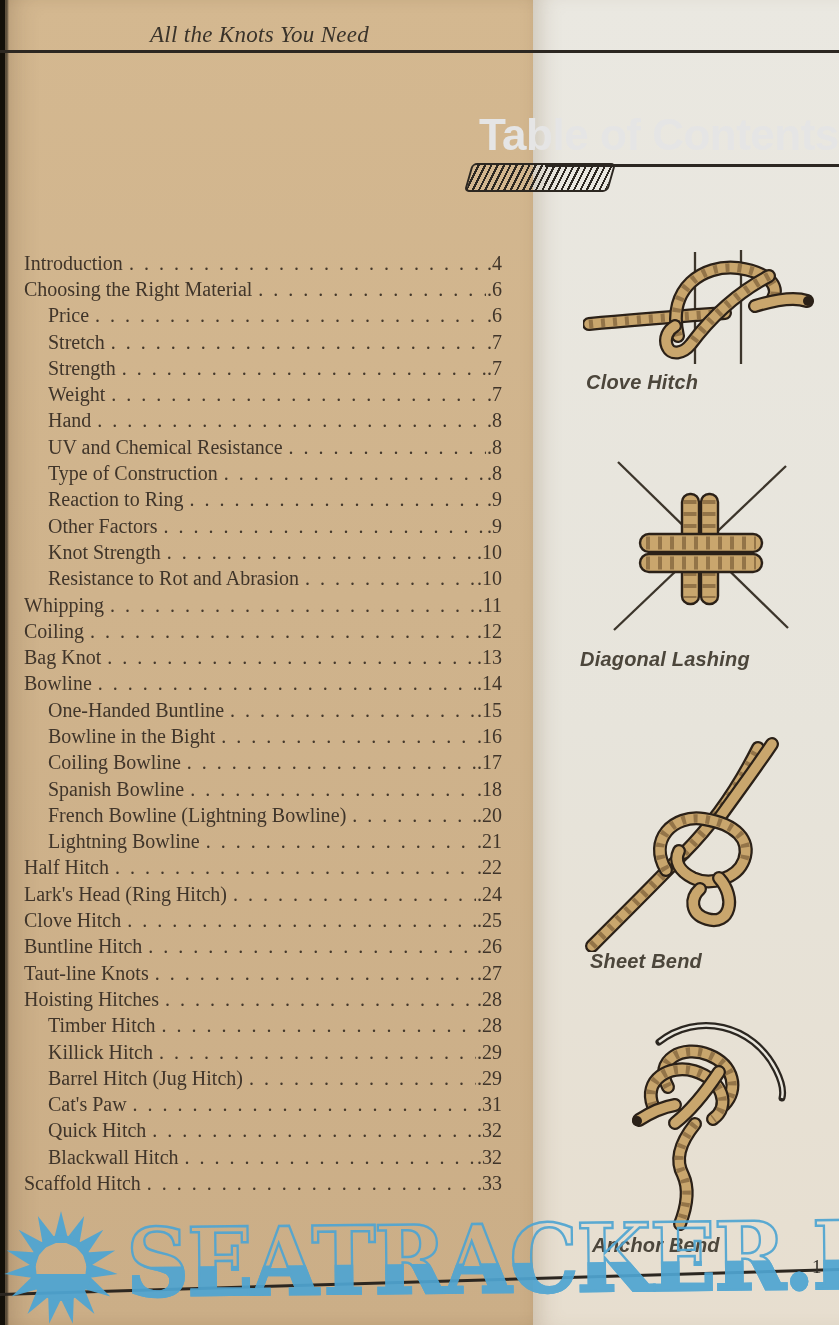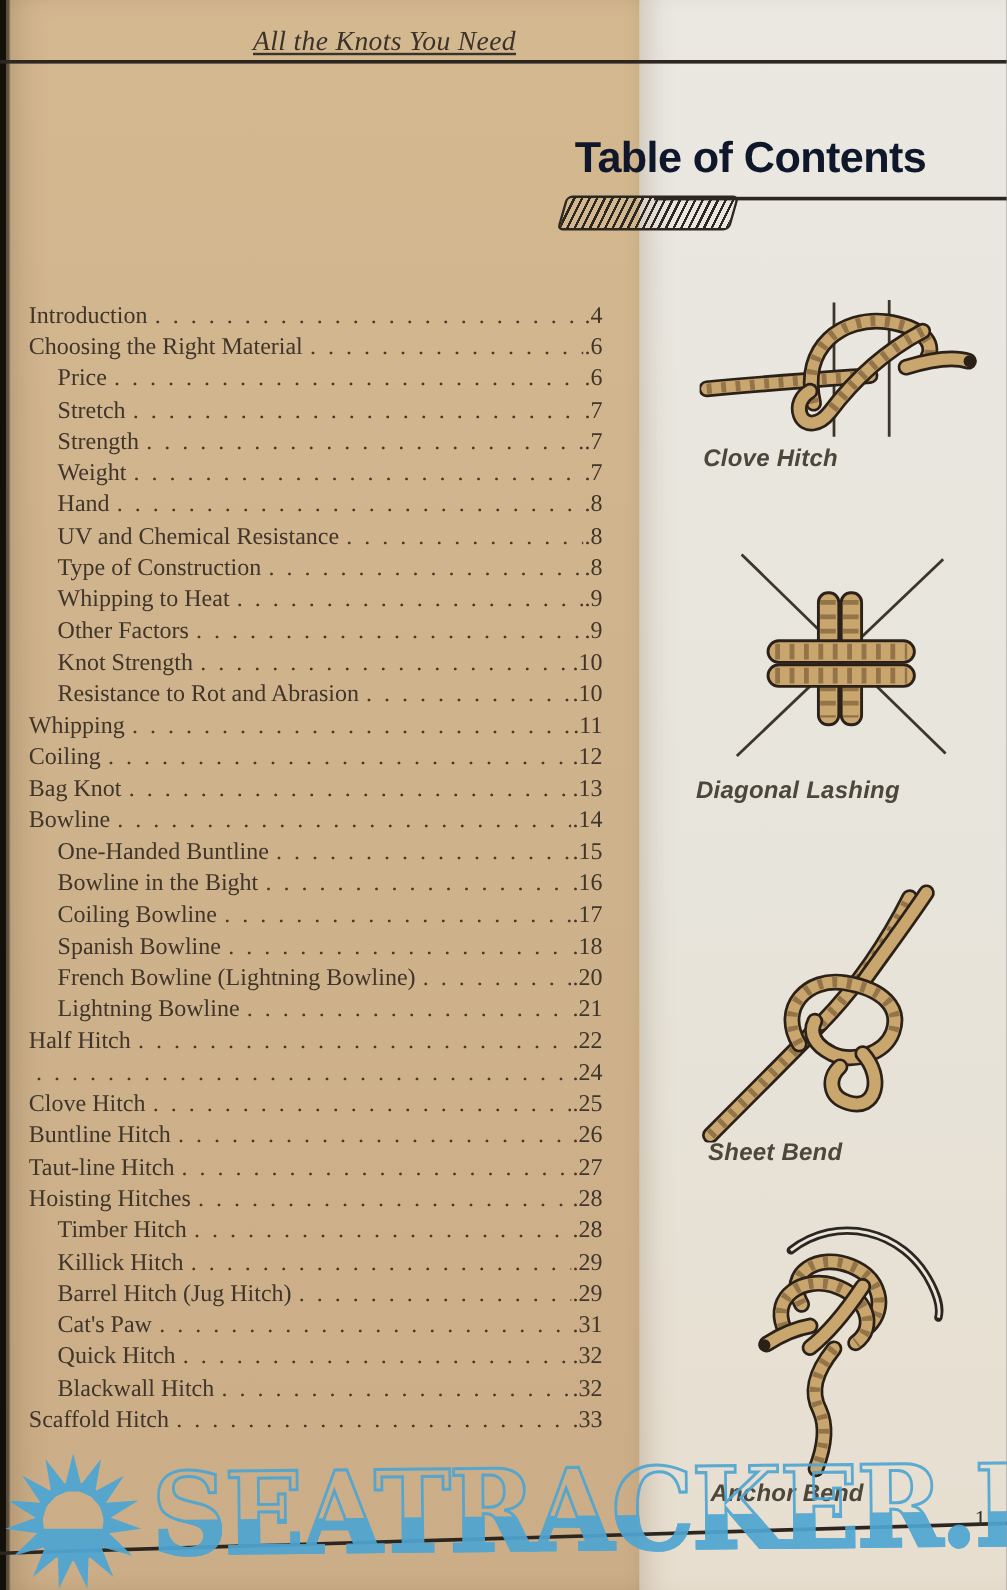--- a/index.html
+++ b/index.html
@@ -23,29 +23,29 @@
   .bg-right::after{
     content:"";position:absolute;inset:0;
     box-shadow:inset 18px 0 22px -12px rgba(130,105,75,.28);
   }
   .spine{
     position:absolute;left:0;top:0;width:9px;height:100%;
     background:linear-gradient(90deg,#131009 0 5px,rgba(19,16,9,.55) 5px 7px,rgba(19,16,9,0) 9px);
   }
   
   .running-head{
-    position:absolute;left:150px;top:22px;width:280px;text-align:right;
-    font-style:italic;font-size:23px;color:#3a332a;letter-spacing:.3px;text-decoration:underline;
+    position:absolute;left:150px;top:22px;width:280px;text-align:left;
+    font-style:italic;font-size:23px;color:#3a332a;letter-spacing:.3px;
   }
   .top-rule{position:absolute;left:0;top:50px;width:100%;height:3px;background:#2c2721;}
   
   .toc-title{
     position:absolute;left:479px;top:110px;
-    font-family:"Liberation Sans",sans-serif;font-weight:700;font-size:36px;
-    letter-spacing:-.5px;color:#0f172a;
+    font-family:"Liberation Sans",sans-serif;font-weight:700;font-size:44px;
+    letter-spacing:-.5px;color:#e5e5e5;
   }
   .title-rule{position:absolute;left:545px;top:164px;width:294px;height:2.5px;background:#2c2721;}
   .rope-coil{
     position:absolute;left:468px;top:163px;width:140px;height:25px;
     border:2.5px solid #2c2721;border-radius:5px;
     transform:skewX(-16deg);background:
       repeating-linear-gradient(102deg,rgba(0,0,0,0) 0 4px,#2c2721 4px 6.2px);
   }
   
   .toc{position:absolute;left:24px;top:250px;width:478px;}
@@ -158,21 +158,21 @@
     <span class="toc-page">8</span>
   </div>
 
   <div class="toc-row indent">
     <span class="toc-label">Type of Construction</span>
     <span class="toc-dots"></span>
     <span class="toc-page">8</span>
   </div>
 
   <div class="toc-row indent">
-    <span class="toc-label">Whipping to Heat</span>
+    <span class="toc-label">Reaction to Ring</span>
     <span class="toc-dots"></span>
     <span class="toc-page">9</span>
   </div>
 
   <div class="toc-row indent">
     <span class="toc-label">Other Factors</span>
     <span class="toc-dots"></span>
     <span class="toc-page">9</span>
   </div>
 
@@ -248,38 +248,39 @@
     <span class="toc-page">21</span>
   </div>
 
   <div class="toc-row">
     <span class="toc-label">Half Hitch</span>
     <span class="toc-dots"></span>
     <span class="toc-page">22</span>
   </div>
 
   <div class="toc-row">
+    <span class="toc-label">Lark's Head (Ring Hitch)</span>
     <span class="toc-dots"></span>
     <span class="toc-page">24</span>
   </div>
 
   <div class="toc-row">
     <span class="toc-label">Clove Hitch</span>
     <span class="toc-dots"></span>
     <span class="toc-page">25</span>
   </div>
 
   <div class="toc-row">
     <span class="toc-label">Buntline Hitch</span>
     <span class="toc-dots"></span>
     <span class="toc-page">26</span>
   </div>
 
   <div class="toc-row">
-    <span class="toc-label">Taut-line Hitch</span>
+    <span class="toc-label">Taut-line Knots</span>
     <span class="toc-dots"></span>
     <span class="toc-page">27</span>
   </div>
 
   <div class="toc-row">
     <span class="toc-label">Hoisting Hitches</span>
     <span class="toc-dots"></span>
     <span class="toc-page">28</span>
   </div>
 

